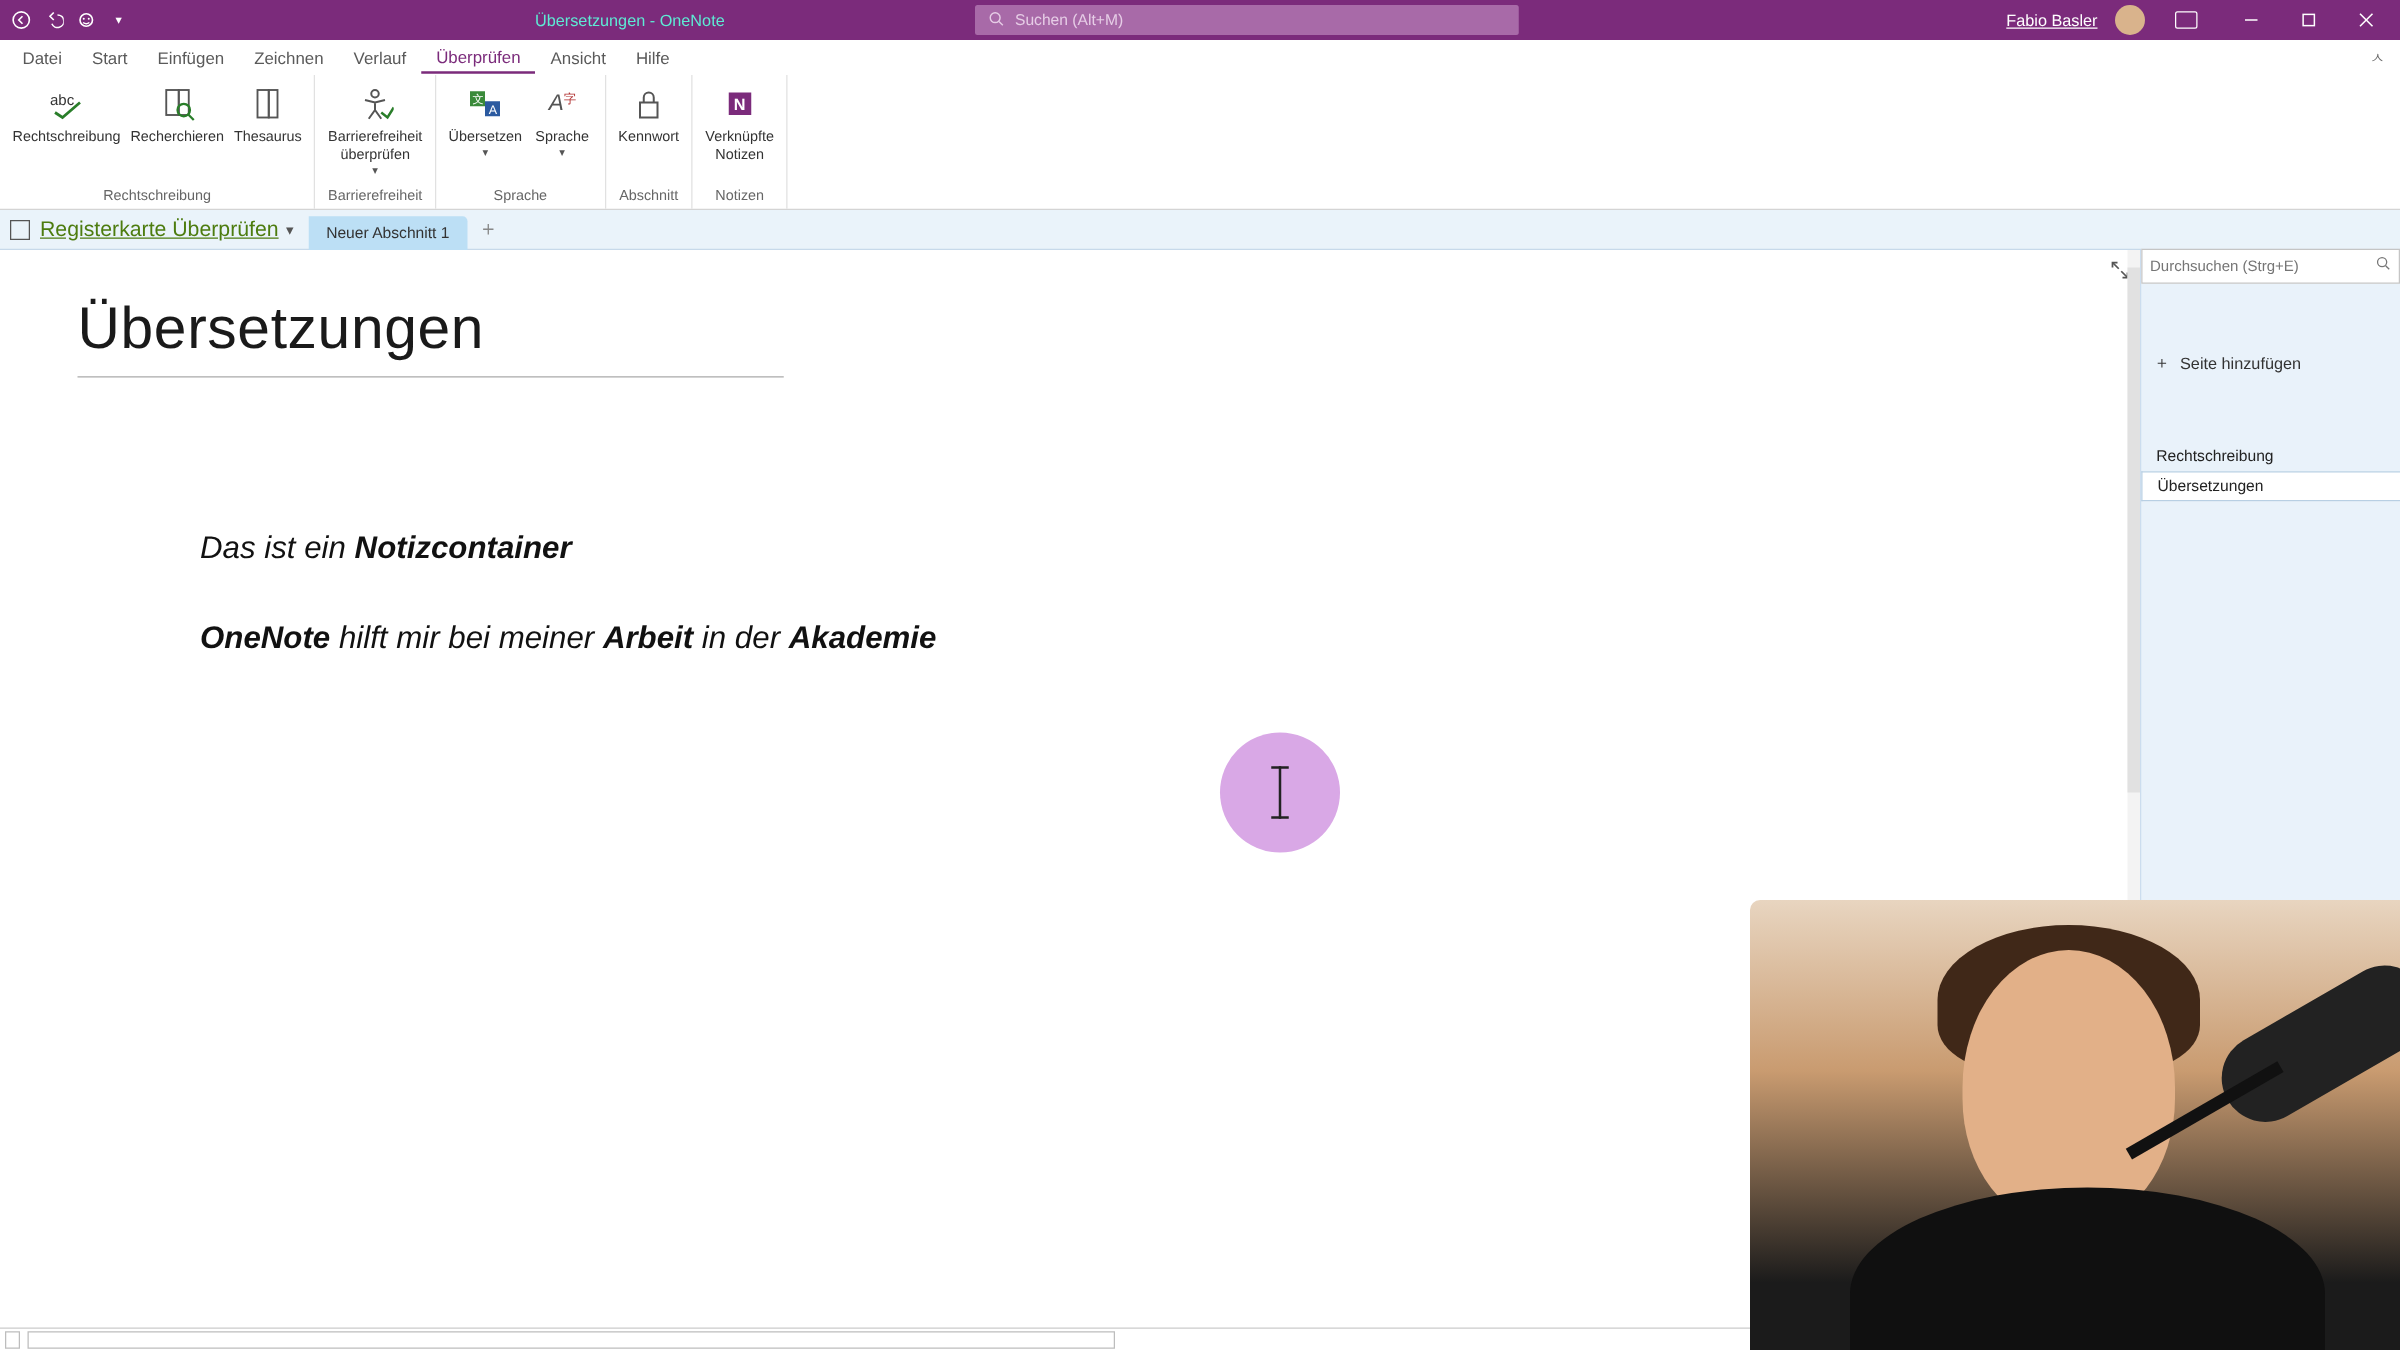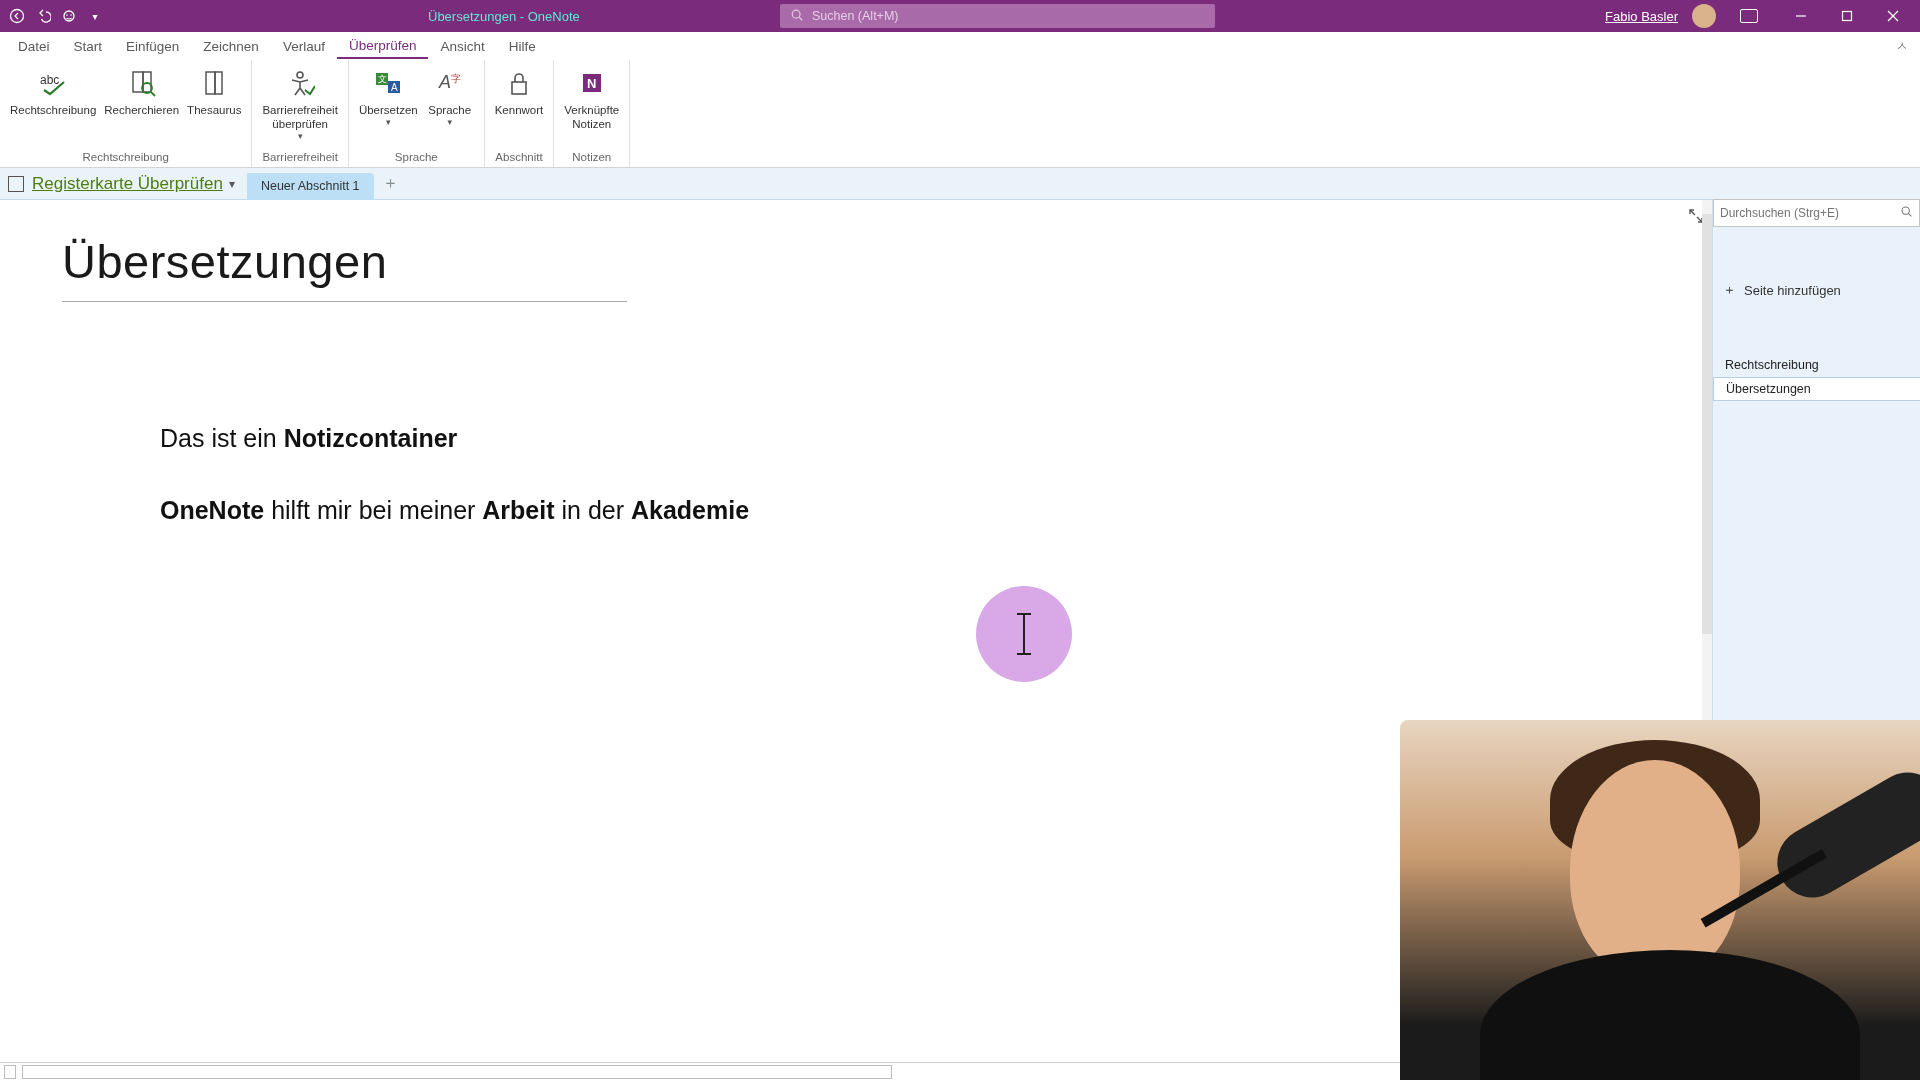--- a/index.html
+++ b/index.html
@@ -43,21 +43,21 @@
   .nb-chev { margin: 0 12px 0 6px; color: #555; font-size: 12px;}
   .section-tab { background: #bcdff5; height: 27px; display: flex; align-items: center; padding: 0 14px; font-size: 12.5px; color: #333; border-top-right-radius: 4px; margin-top: 5px;}
   .add-section { width: 26px; height: 26px; display: flex; align-items: center; justify-content: center; color: #888; font-size: 16px; cursor: pointer; margin-left: 4px;}
 
   
   .main { display: flex; height: calc(1080px - 32px - 28px - 108px - 32px - 18px); }
   .canvas { flex: 1; position: relative; padding: 34px 0 0 62px; background: #fff;}
   .page-title-block { width: 565px; border-bottom: 1px solid #aaa; padding-bottom: 12px;}
   .page-title-block h1 { font-size: 47px; font-weight: 300; color: #1a1a1a; letter-spacing: 0.5px;}
   .note-container { margin-top: 120px; margin-left: 98px; font-size: 25px; color: #111; line-height: 1.35;}
-  .note-container p { margin-bottom: 38px; }
+  .note-container p { margin-bottom: 38px; font-style: italic; }
   .note-container b { font-weight: 700; }
   .cursor-bubble { position: absolute; left: 976px; top: 386px; width: 96px; height: 96px; border-radius: 50%; background: #d9a8e6; display: flex; align-items: center; justify-content: center;}
   .cursor-bubble .ibeam { width: 2px; height: 42px; background: #222; position: relative;}
   .cursor-bubble .ibeam::before, .cursor-bubble .ibeam::after { content: ""; position: absolute; left: -6px; width: 14px; height: 2px; background: #222;}
   .cursor-bubble .ibeam::before { top: 0; }
   .cursor-bubble .ibeam::after { bottom: 0; }
   .fullscreen-toggle { position: absolute; top: 8px; right: 8px; font-size: 13px; color: #555; cursor: pointer;}
 
   
   .right-pane { width: 208px; background: #e9f2fa; border-left: 1px solid #ccddee; display: flex; flex-direction: column; gap: 48px;}

